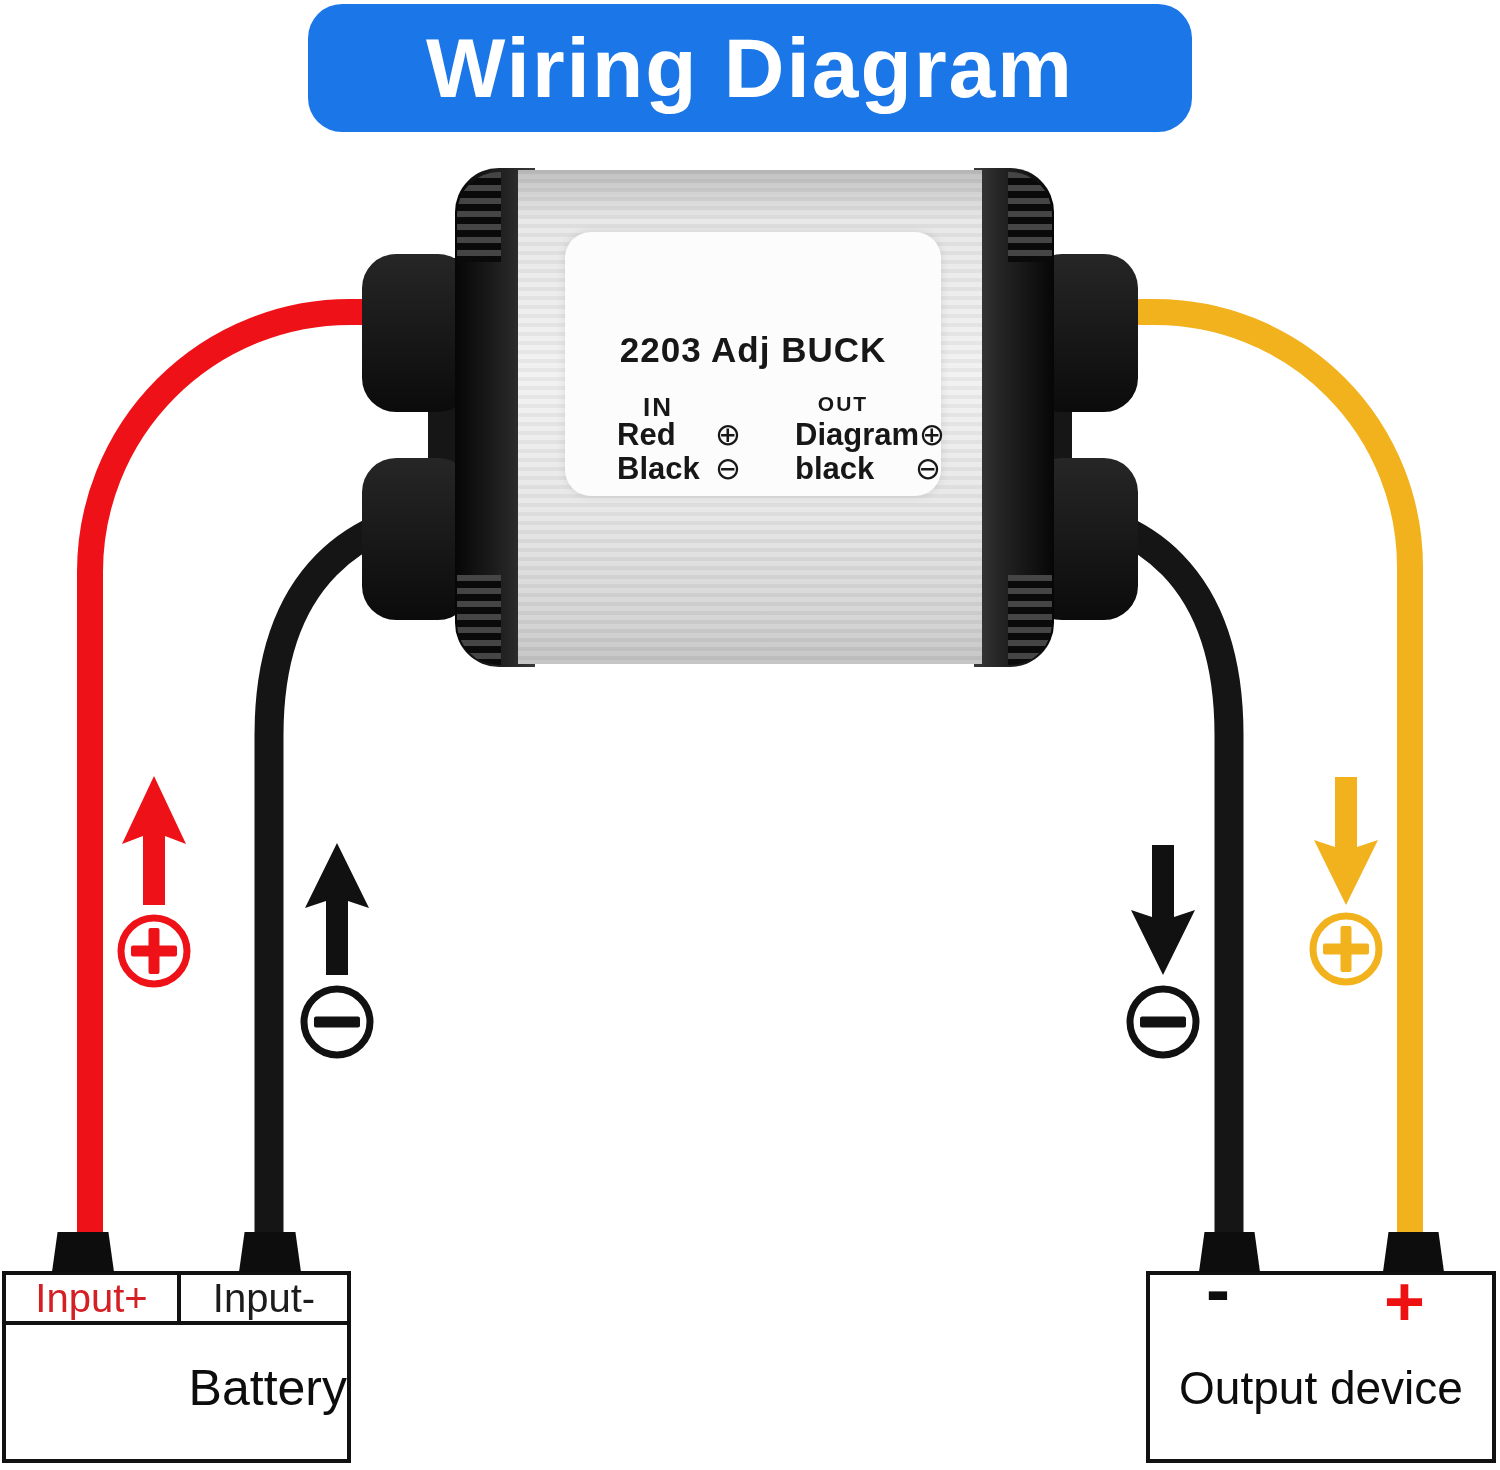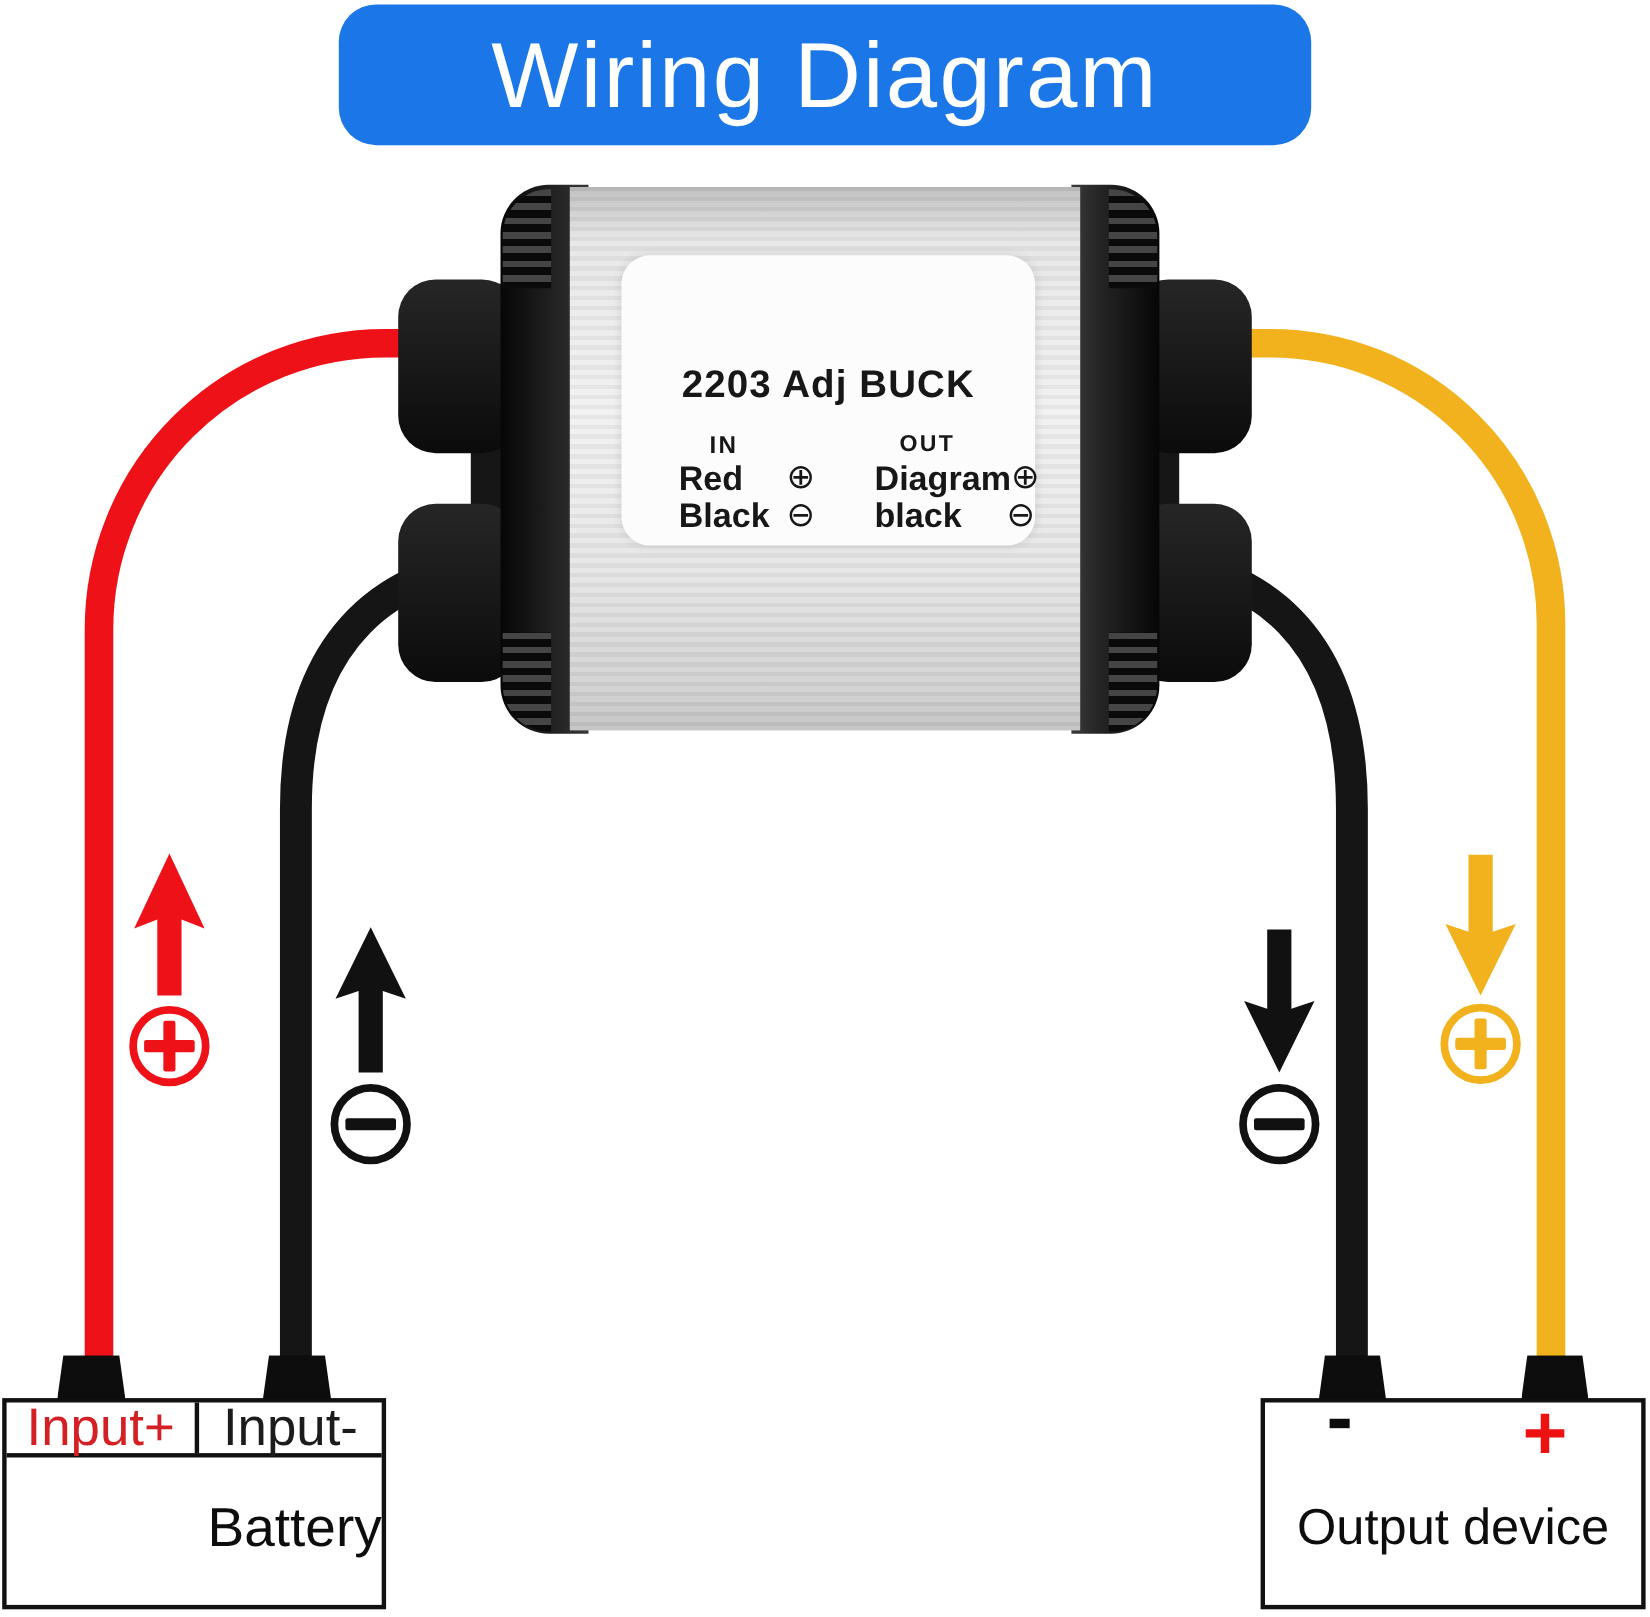--- a/index.html
+++ b/index.html
@@ -7,21 +7,21 @@
     --label-red:#d42025;
   }
   html,body{margin:0;padding:0;background:#ffffff;}
   .canvas{position:relative;width:1500px;height:1470px;background:#ffffff;
           font-family:"Liberation Sans",sans-serif;overflow:hidden;}
 
   
   .banner{position:absolute;left:308px;top:4px;width:884px;height:128px;
           background:var(--blue);border-radius:34px;display:flex;
           align-items:center;justify-content:center;z-index:4;}
-  .banner-text{color:#ffffff;font-size:84px;font-weight:normal;letter-spacing:2px;}
+  .banner-text{color:#ffffff;font-size:84px;font-weight:bold;letter-spacing:2px;}
 
   
   svg.diagram{position:absolute;left:0;top:0;z-index:1;}
   .wire-red{stroke:var(--red);stroke-width:26;fill:none;}
   .wire-yellow{stroke:var(--yellow);stroke-width:26;fill:none;}
   .wire-black{stroke:#151515;stroke-width:29;fill:none;}
   .fill-red{fill:var(--red);} .fill-yellow{fill:var(--yellow);} .fill-black{fill:var(--ink);}
   .ring-red{stroke:var(--red);stroke-width:7;fill:none;}
   .ring-yellow{stroke:var(--yellow);stroke-width:7;fill:none;}
   .ring-black{stroke:var(--ink);stroke-width:7;fill:none;}
@@ -47,21 +47,21 @@
 
   
   .dlabel{position:absolute;left:565px;top:232px;width:376px;height:264px;z-index:3;
           background:#fcfcfc;border-radius:26px;color:#171717;
           box-shadow:0 0 10px rgba(0,0,0,0.10);}
   .dlabel .l1{position:absolute;top:82px;left:0;right:0;text-align:center;
               font-size:35px;font-weight:bold;letter-spacing:1px;margin-top:16px;}
   .dlabel .l2{position:absolute;top:120px;left:0;right:0;text-align:center;
               font-size:35px;font-weight:bold;letter-spacing:1px;}
   .dlabel .hin{position:absolute;top:160px;left:58px;width:70px;text-align:center;
-              font-size:22px;font-weight:bold;letter-spacing:2px;}
+              font-size:26px;font-weight:bold;letter-spacing:2px;}
   .dlabel .hout{position:absolute;top:160px;left:238px;width:80px;text-align:center;
               font-size:21px;font-weight:bold;letter-spacing:2px;}
   .lrow{position:absolute;display:flex;justify-content:space-between;align-items:flex-start;
         font-size:31px;font-weight:bold;line-height:33px;}
   .lrow .screw{font-family:"DejaVu Sans",sans-serif;font-size:31px;font-weight:normal;}
   .lrow.r1{top:186px;left:52px;width:124px;}
   .lrow.r2{top:220px;left:52px;width:124px;}
   .lrow.r3{top:186px;left:230px;width:146px;}
   .lrow.r4{top:220px;left:230px;width:146px;}
 
@@ -69,21 +69,21 @@
   .terminal{position:absolute;background:#0d0d0d;z-index:3;
             clip-path:polygon(9% 0,91% 0,100% 100%,0 100%);}
 
   
   .box{position:absolute;top:1271px;height:192px;background:#ffffff;
        border:4px solid #111;box-sizing:border-box;z-index:2;}
   .box.battery{left:2px;width:349px;}
   .box.output{left:1146px;width:350px;}
   .bat-header{display:flex;height:46px;border-bottom:4px solid #111;}
   .bat-cell{display:flex;align-items:center;justify-content:center;
-            font-size:48px;}
+            font-size:40px;}
   .bat-cell.pos{width:171px;border-right:4px solid #111;color:var(--label-red);}
   .bat-cell.neg{flex:1;color:#1c1c1c;}
   .bat-name{position:absolute;left:0;right:0;top:84px;text-align:right;
             font-size:50px;color:#0d0d0d;}
   .out-name{position:absolute;left:0;right:0;top:86px;text-align:center;
             font-size:46px;color:#0d0d0d;}
   .out-sign{position:absolute;font-weight:bold;line-height:1;}
   .out-sign.neg{left:56px;top:-22px;font-size:72px;color:#0d0d0d;}
   .out-sign.pos{left:234px;top:-8px;font-size:70px;color:#ee1111;}
 </style>

